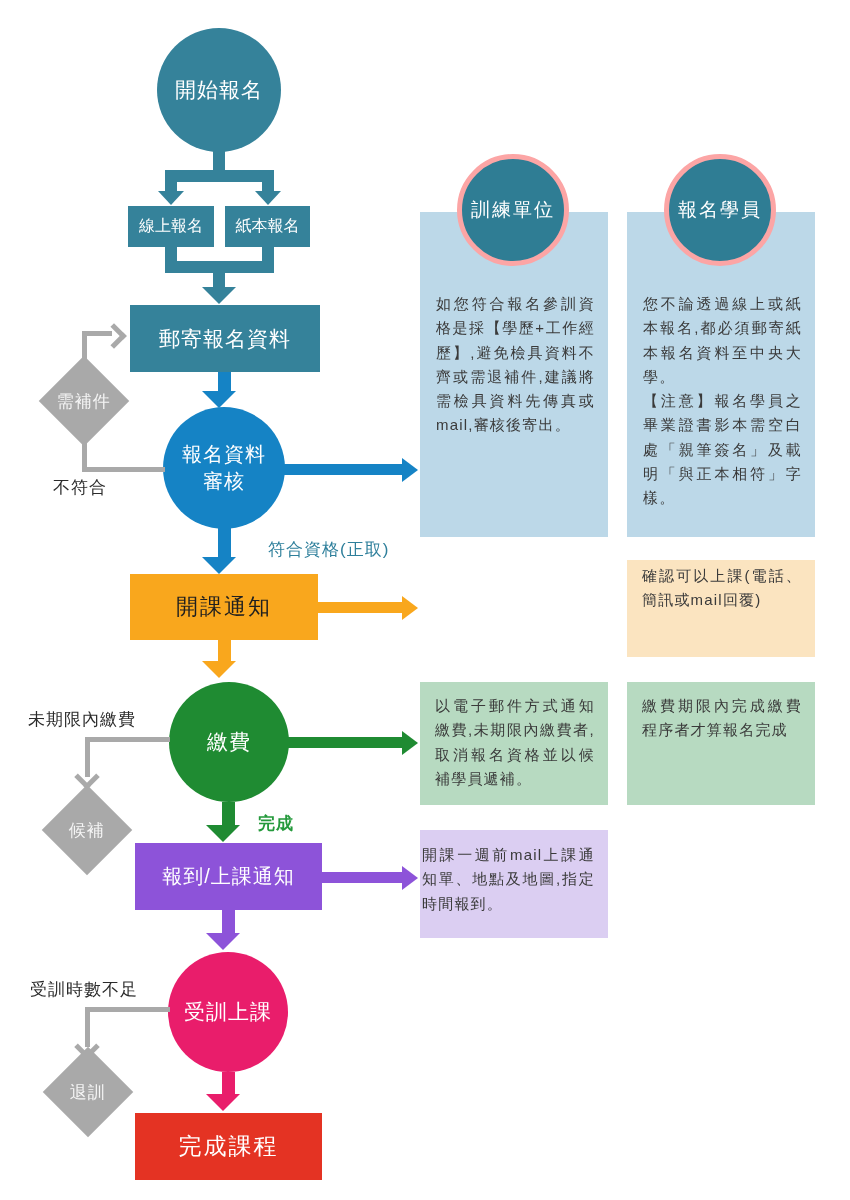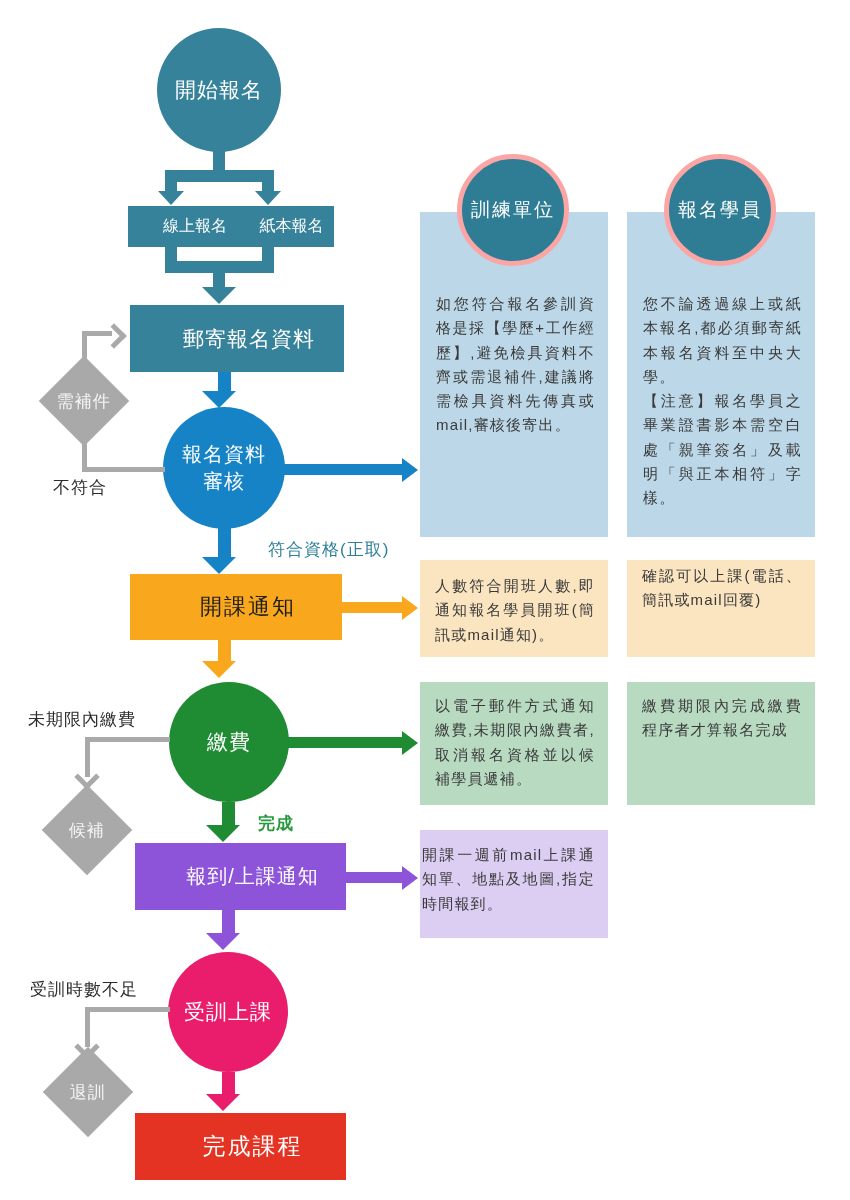--- a/index.html
+++ b/index.html
@@ -7,21 +7,21 @@
     position:relative;width:850px;height:1200px;background:#ffffff;overflow:hidden;
     font-family:"Liberation Sans","DejaVu Sans",sans-serif;
   }
   
   .circle{
     position:absolute;border-radius:50%;display:flex;align-items:center;justify-content:center;
     color:#fff;text-align:center;
   }
   .node-box{
     position:absolute;display:flex;align-items:center;justify-content:center;
-    color:#fff;text-align:center;padding-left:24px;
+    color:#fff;text-align:center;
   }
   .diamond{
     position:absolute;width:64px;height:64px;background:#a9a9a9;transform:rotate(45deg);
     display:flex;align-items:center;justify-content:center;
   }
   .diamond span{transform:rotate(-45deg);color:#f5f5f5;font-size:17px;letter-spacing:1px;white-space:nowrap;}
   
   .stem{position:absolute;}
   .head-down{position:absolute;width:0;height:0;border-left:17px solid transparent;border-right:17px solid transparent;}
   .head-down-sm{position:absolute;width:0;height:0;border-left:13px solid transparent;border-right:13px solid transparent;}
@@ -188,23 +188,20 @@
   </div>
 
   <div class="note note-blue" style="left:420px;top:212px;height:325px;padding:80px 13px 0 16px;">
     <div>如您符合報名參訓資格是採【學歷+工作經歷】,避免檢具資料不齊或需退補件,建議將需檢具資料先傳真或mail,審核後寄出。</div>
   </div>
   <div class="note note-blue" style="left:627px;top:212px;height:325px;padding:80px 13px 0 16px;">
     <div>您不論透過線上或紙本報名,都必須郵寄紙本報名資料至中央大學。</div>
     <div>【注意】報名學員之畢業證書影本需空白處「親筆簽名」及載明「與正本相符」字樣。</div>
   </div>
 
-  <div class="note note-orange" style="left:420px;top:560px;height:97px;padding:14px 13px 0 15px;">
-    <div>人數符合開班人數,即通知報名學員開班(簡訊或mail通知)。</div>
-  </div>
   <div class="note note-orange" style="left:627px;top:560px;height:97px;padding:4px 13px 0 15px;">
     <div>確認可以上課(電話、簡訊或mail回覆)</div>
   </div>
 
   <div class="note note-green" style="left:627px;top:682px;height:123px;padding:12px 13px 0 15px;">
     <div>繳費期限內完成繳費程序者才算報名完成</div>
   </div>
   <div class="note note-green" style="left:420px;top:682px;height:123px;padding:12px 13px 0 15px;">
     <div>以電子郵件方式通知繳費,未期限內繳費者,取消報名資格並以候補學員遞補。</div>
   </div>

